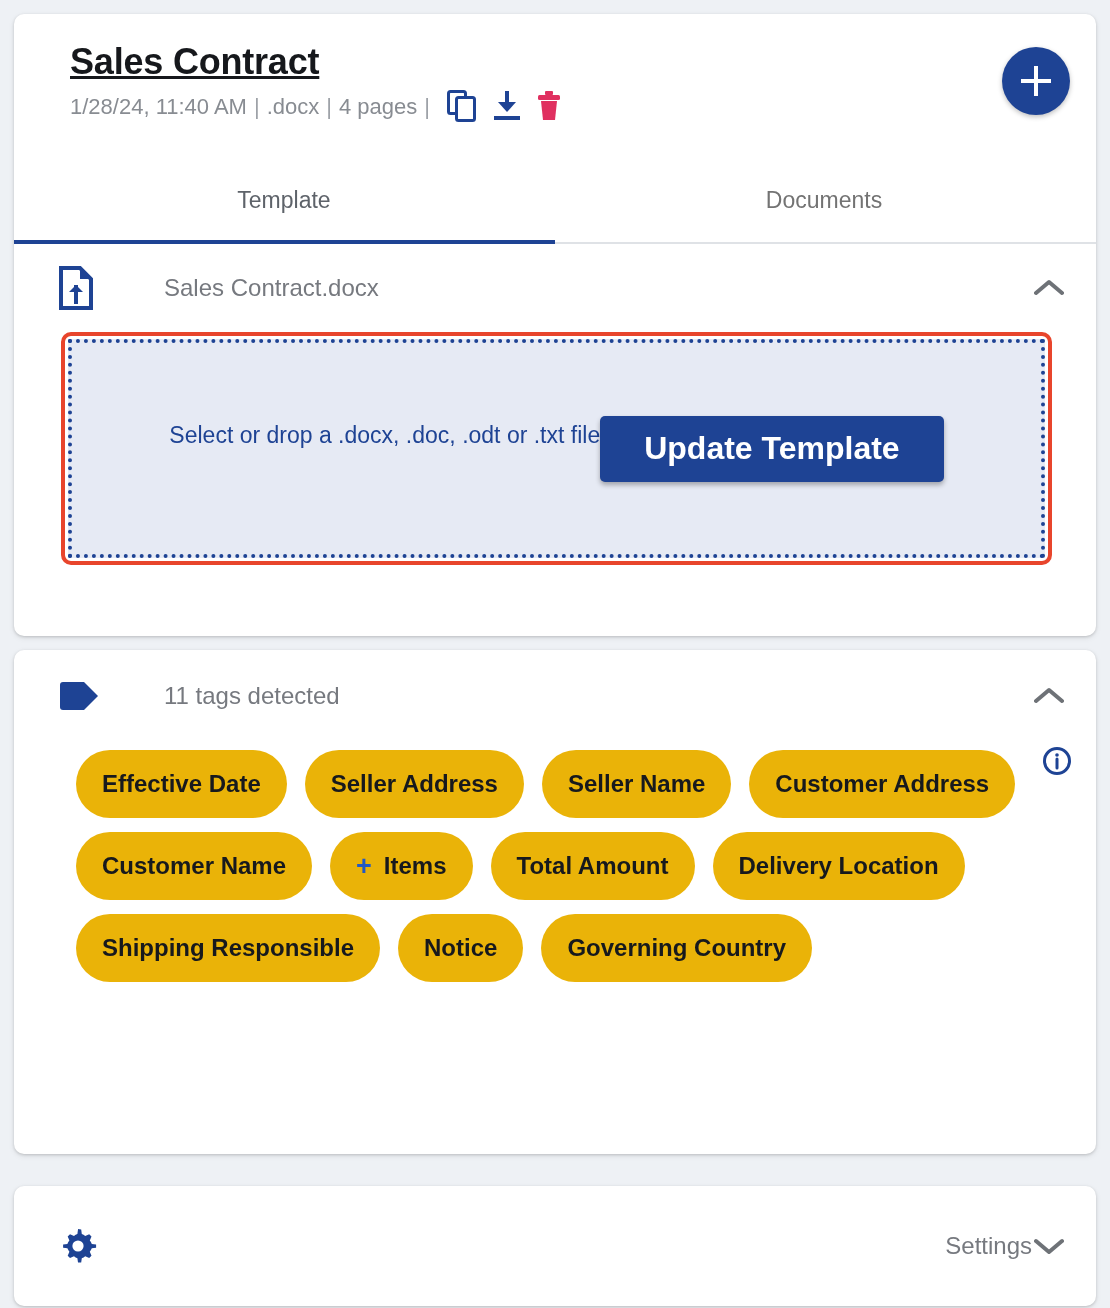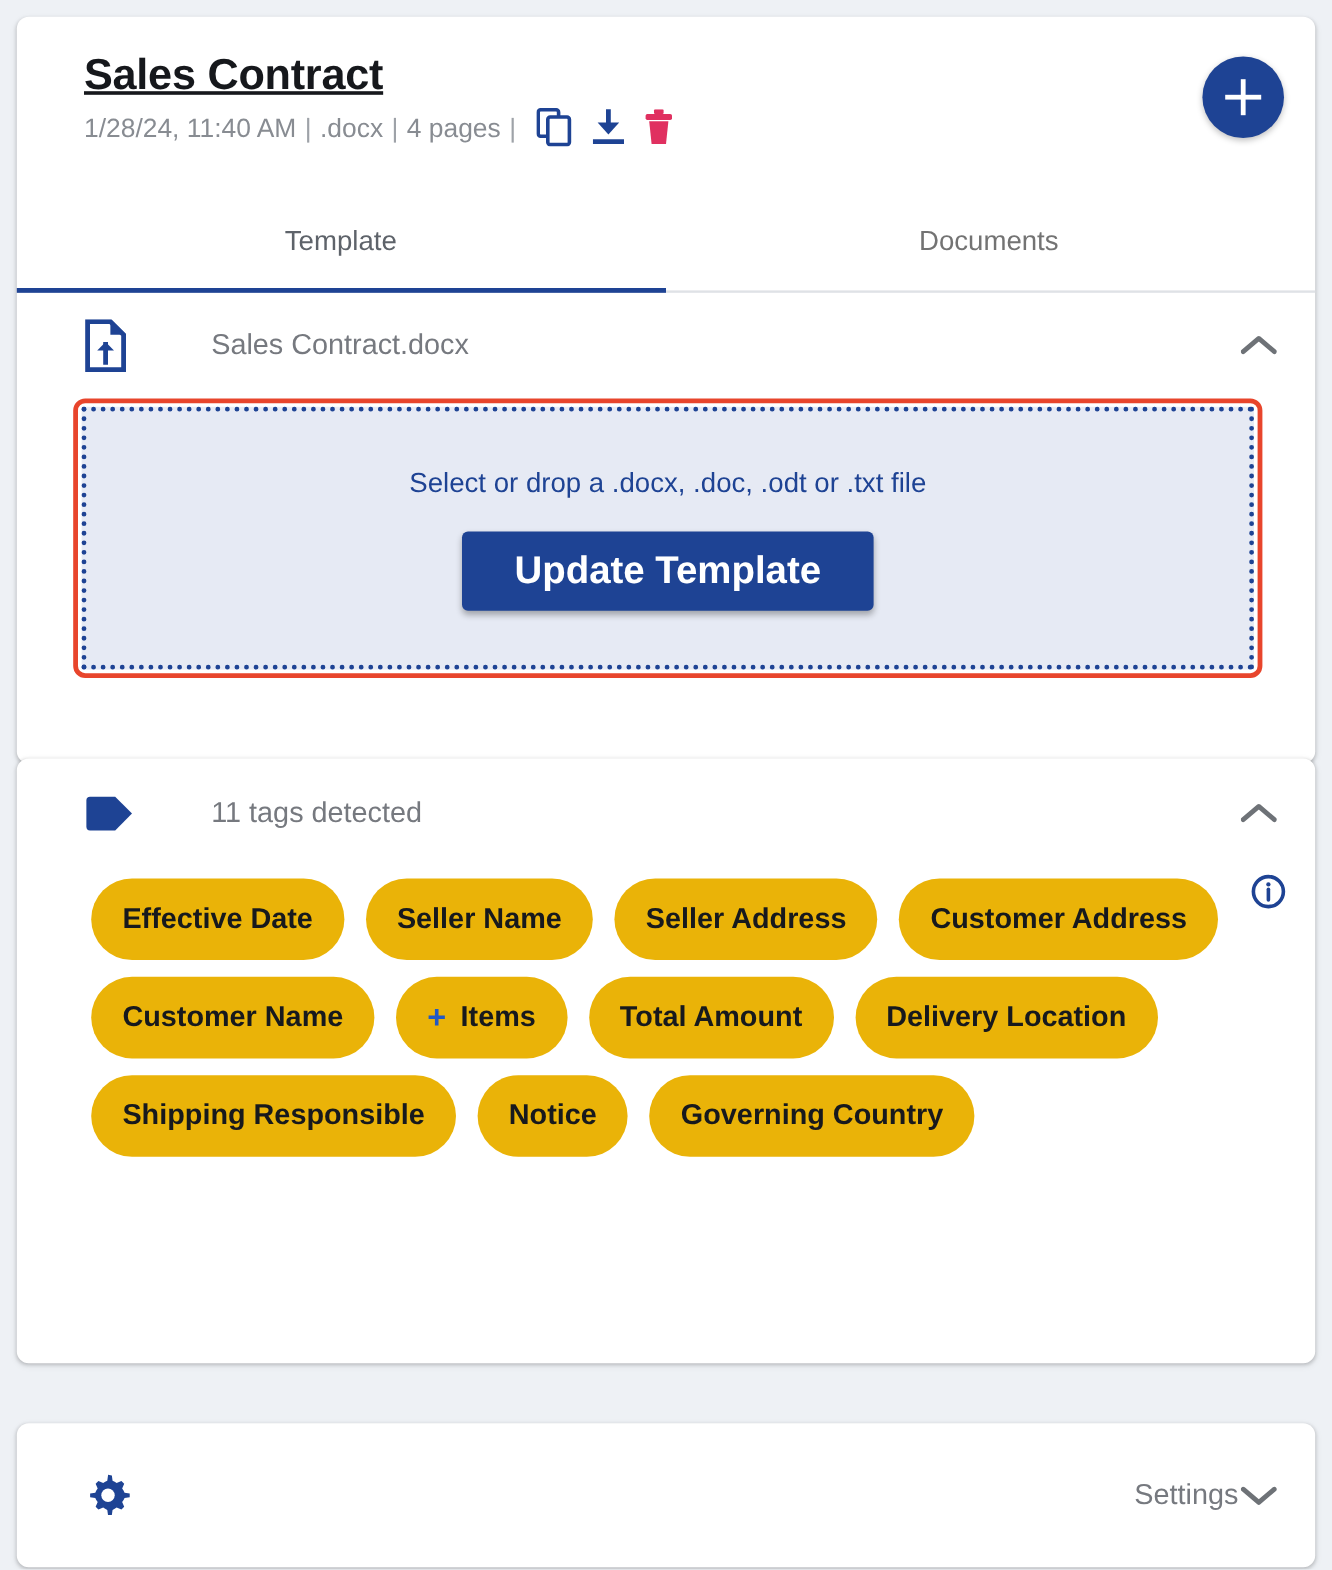--- a/index.html
+++ b/index.html
@@ -125,21 +125,21 @@
     width: 541px;
     height: 4px;
     background: #1e4394;
   }
 
   
   .section-row {
     display: flex;
     align-items: center;
     height: 88px;
-    padding: 0 30px 0 56px;
+    padding: 0 30px 0 44px;
     cursor: pointer;
   }
   .section-row .sec-icon {
     width: 44px;
     display: flex;
     align-items: center;
     justify-content: flex-start;
     flex: 0 0 44px;
   }
   .section-row .sec-label {
@@ -162,21 +162,20 @@
     margin: 0 44px 0 47px;
     border: 4px solid #e8452c;
     border-radius: 10px;
     padding: 3px;
   }
   .dropzone {
     border: 4px dotted #1e4394;
     background: #e6eaf4;
     height: 219px;
     display: flex;
-    flex-direction: column;
     align-items: center;
     justify-content: center;
     cursor: pointer;
   }
   .dz-text {
     font-size: 23px;
     color: #1e4394;
     margin-bottom: 27px;
   }
   .dz-button {
@@ -187,21 +186,21 @@
     font-size: 32px;
     font-weight: bold;
     font-family: inherit;
     padding: 0 44px;
     height: 66px;
     cursor: pointer;
     box-shadow: 0 3px 5px rgba(0,0,0,0.3);
   }
 
   
-  #card-tags { top: 632px; height: 504px; }
+  #card-tags { top: 650px; height: 504px; }
   .tag-head { height: 92px; }
   .chips {
     padding: 8px 30px 0 62px;
     display: flex;
     flex-wrap: wrap;
     gap: 14px 18px;
     position: relative;
   }
   .chip {
     background: #eab308;
@@ -324,24 +323,24 @@
           <path d="M2 14 L15 3 L28 14" stroke="#6e7277" stroke-width="4" stroke-linecap="round" stroke-linejoin="round"></path>
         </svg>
       </span>
     </div>
 
     <div class="chips" id="chip-container">
       <button class="chip">
           <span>Effective Date</span>
         </button>
         <button class="chip">
+          <span>Seller Address</span>
+        </button>
+        <button class="chip">
           <span>Seller Name</span>
-        </button>
-        <button class="chip">
-          <span>Seller Address</span>
         </button>
         <button class="chip">
           <span>Customer Address</span>
         </button>
         <button class="chip">
           <span>Customer Name</span>
         </button>
         <button class="chip">
           <span class="plus">+</span>
           <span>Items</span>

